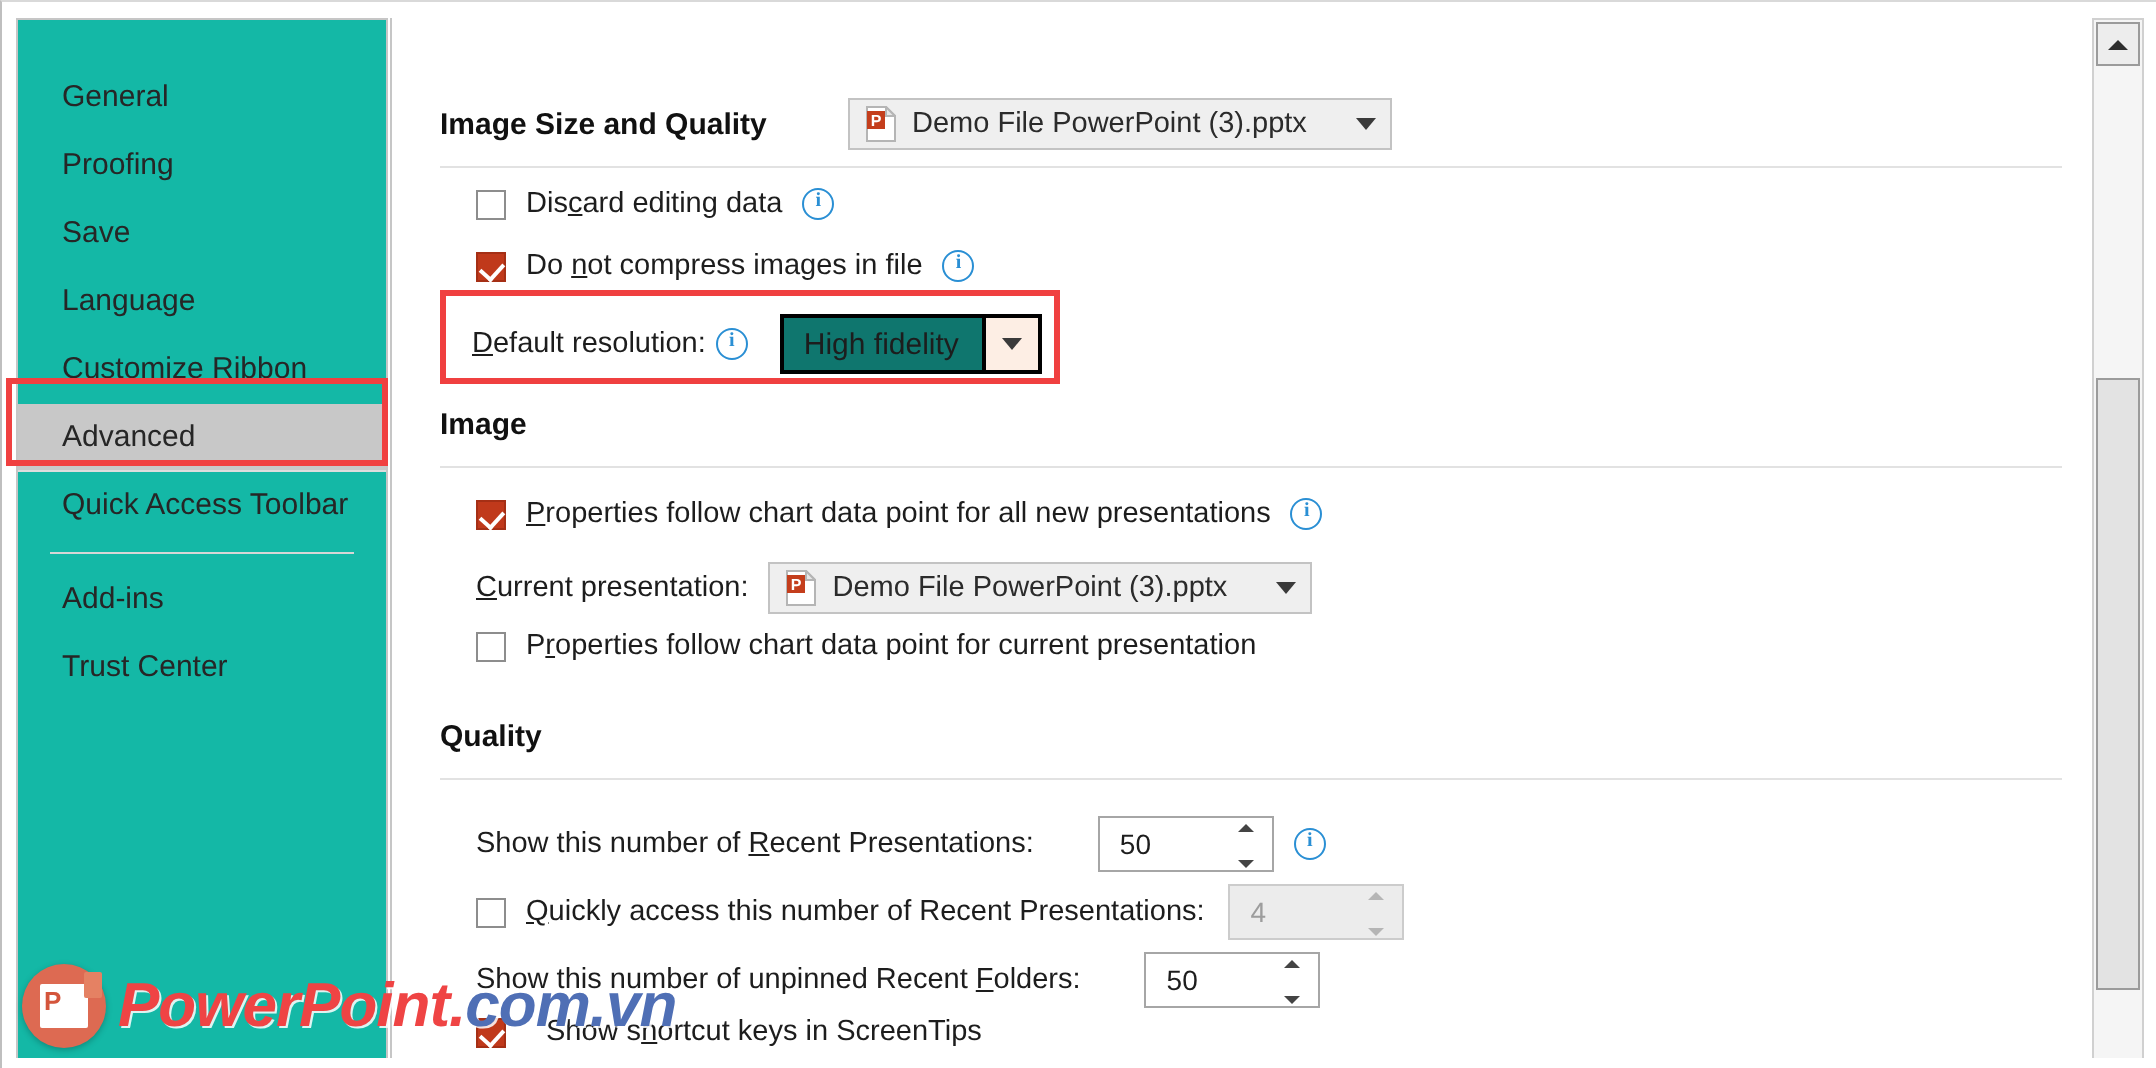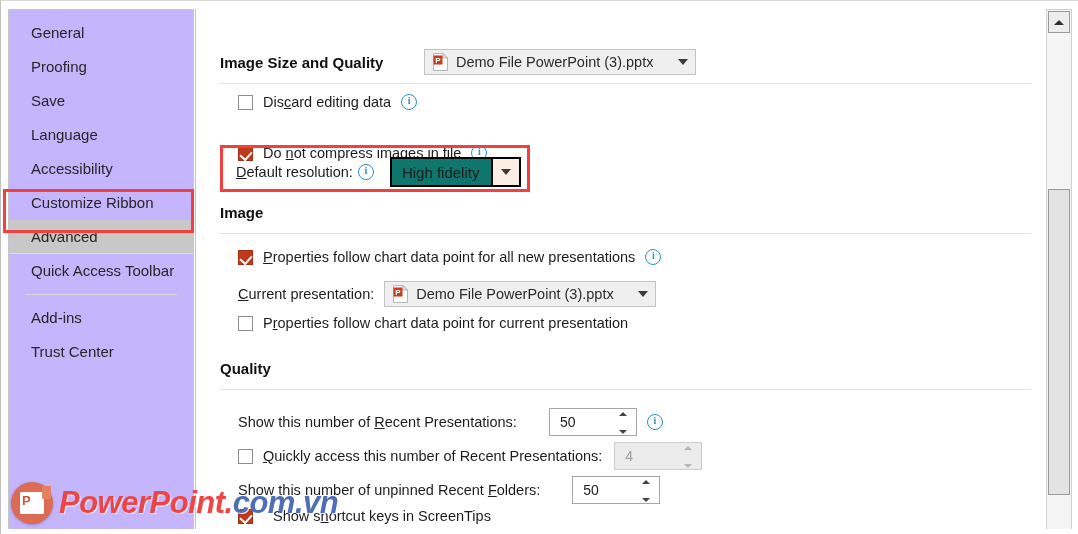--- a/index.html
+++ b/index.html
@@ -31,22 +31,22 @@
   
   #nav-pane {
     position: absolute;
     left: 7px;
     top: 8px;
     width: 186px;
     height: 520px;
     box-sizing: border-box;
     border: 1px solid #c6c6c6;
     border-bottom: none;
-    background: #c4b5fd;
-    padding-top: 6px;
+    background: #14b8a6;
+    padding-top: 22px;
   }
   .nav-item {
     height: 34px;
     line-height: 34px;
     padding-left: 22px;
     font-size: 15px;
     color: #262626;
     cursor: default;
     white-space: nowrap;
     box-sizing: border-box;
@@ -371,23 +371,20 @@
     <div class="nav-item">
       <span>Proofing</span>
     </div>
     <div class="nav-item">
       <span>Save</span>
     </div>
     <div class="nav-item">
       <span>Language</span>
     </div>
     <div class="nav-item">
-      <span>Accessibility</span>
-    </div>
-    <div class="nav-item">
       <span>Customize Ribbon</span>
     </div>
     <div class="nav-item selected">
       <span>Advanced</span>
     </div>
     <div class="nav-item">
       <span>Quick Access Toolbar</span>
     </div>
     <div class="nav-sep"></div>
     <div class="nav-item">
@@ -423,21 +420,21 @@
     <div class="section-rule" style="top:74px;"></div>
 
     <div class="row" style="left:42px; top:85px; gap:10px;">
       <span class="cb"></span>
       <span class="label">
         Dis<u>c</u>ard editing data
       </span>
       <span class="info-icon">i</span>
     </div>
 
-    <div class="row" style="left:42px; top:116px; gap:10px;margin-top:20px;">
+    <div class="row" style="left:42px; top:116px; gap:10px;">
       <span class="cb checked"></span>
       <span class="label">
         Do <u>n</u>ot compress images in file
       </span>
       <span class="info-icon">i</span>
     </div>
 
     <div class="row" style="left:40px; top:148px; gap:4px;">
       <span class="label">
         <u>D</u>efault resolution:

